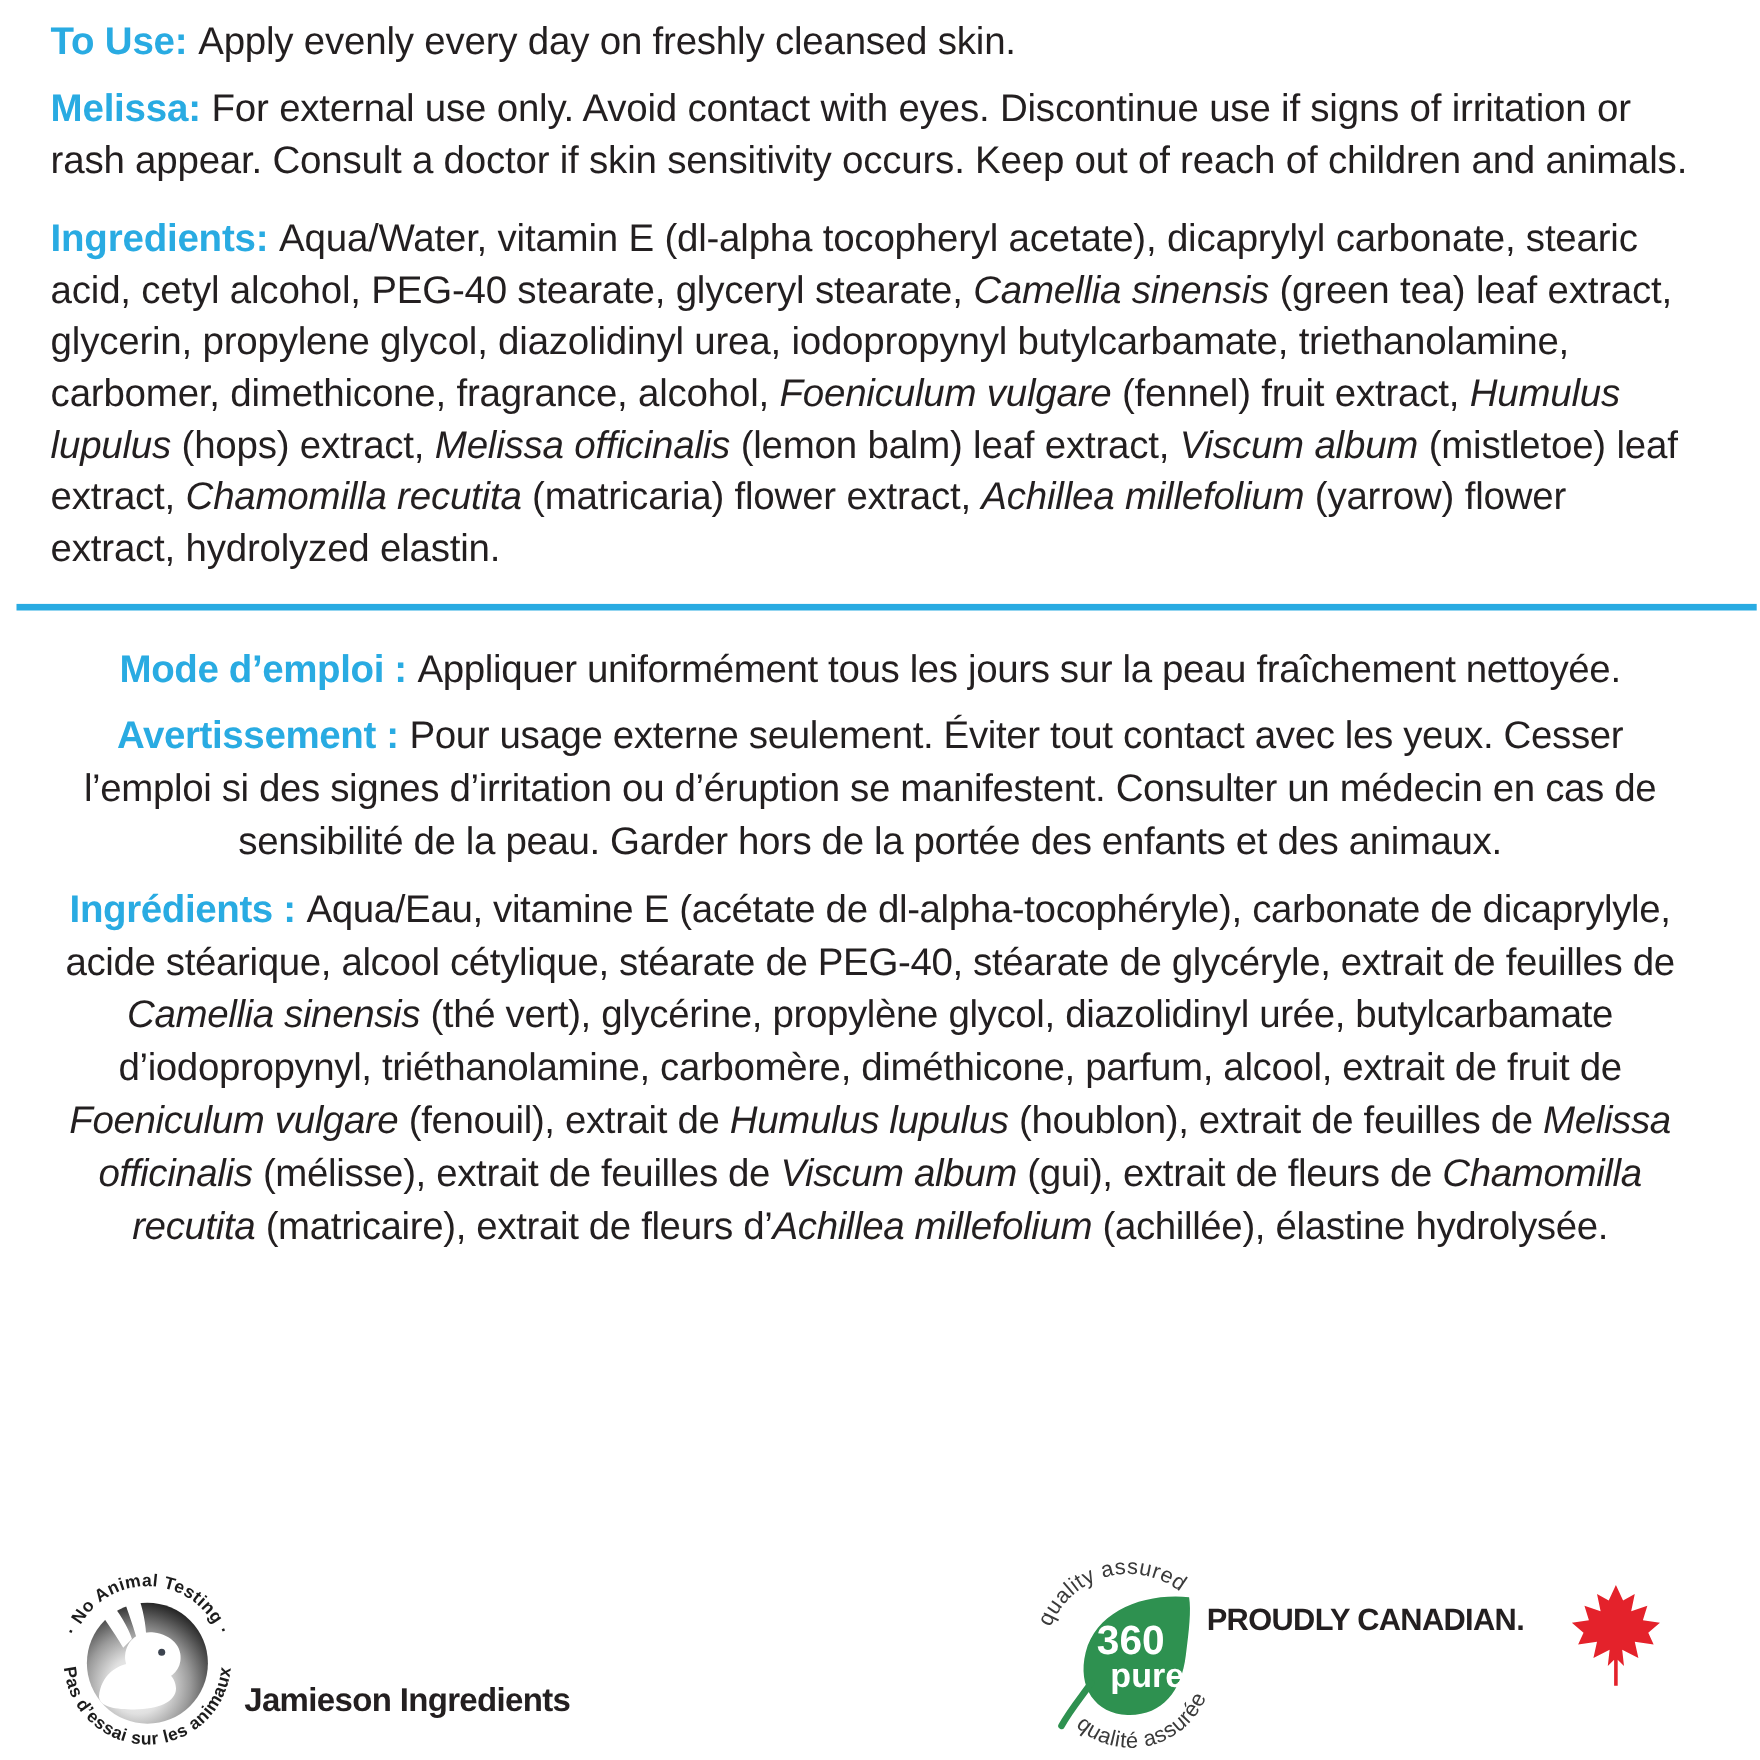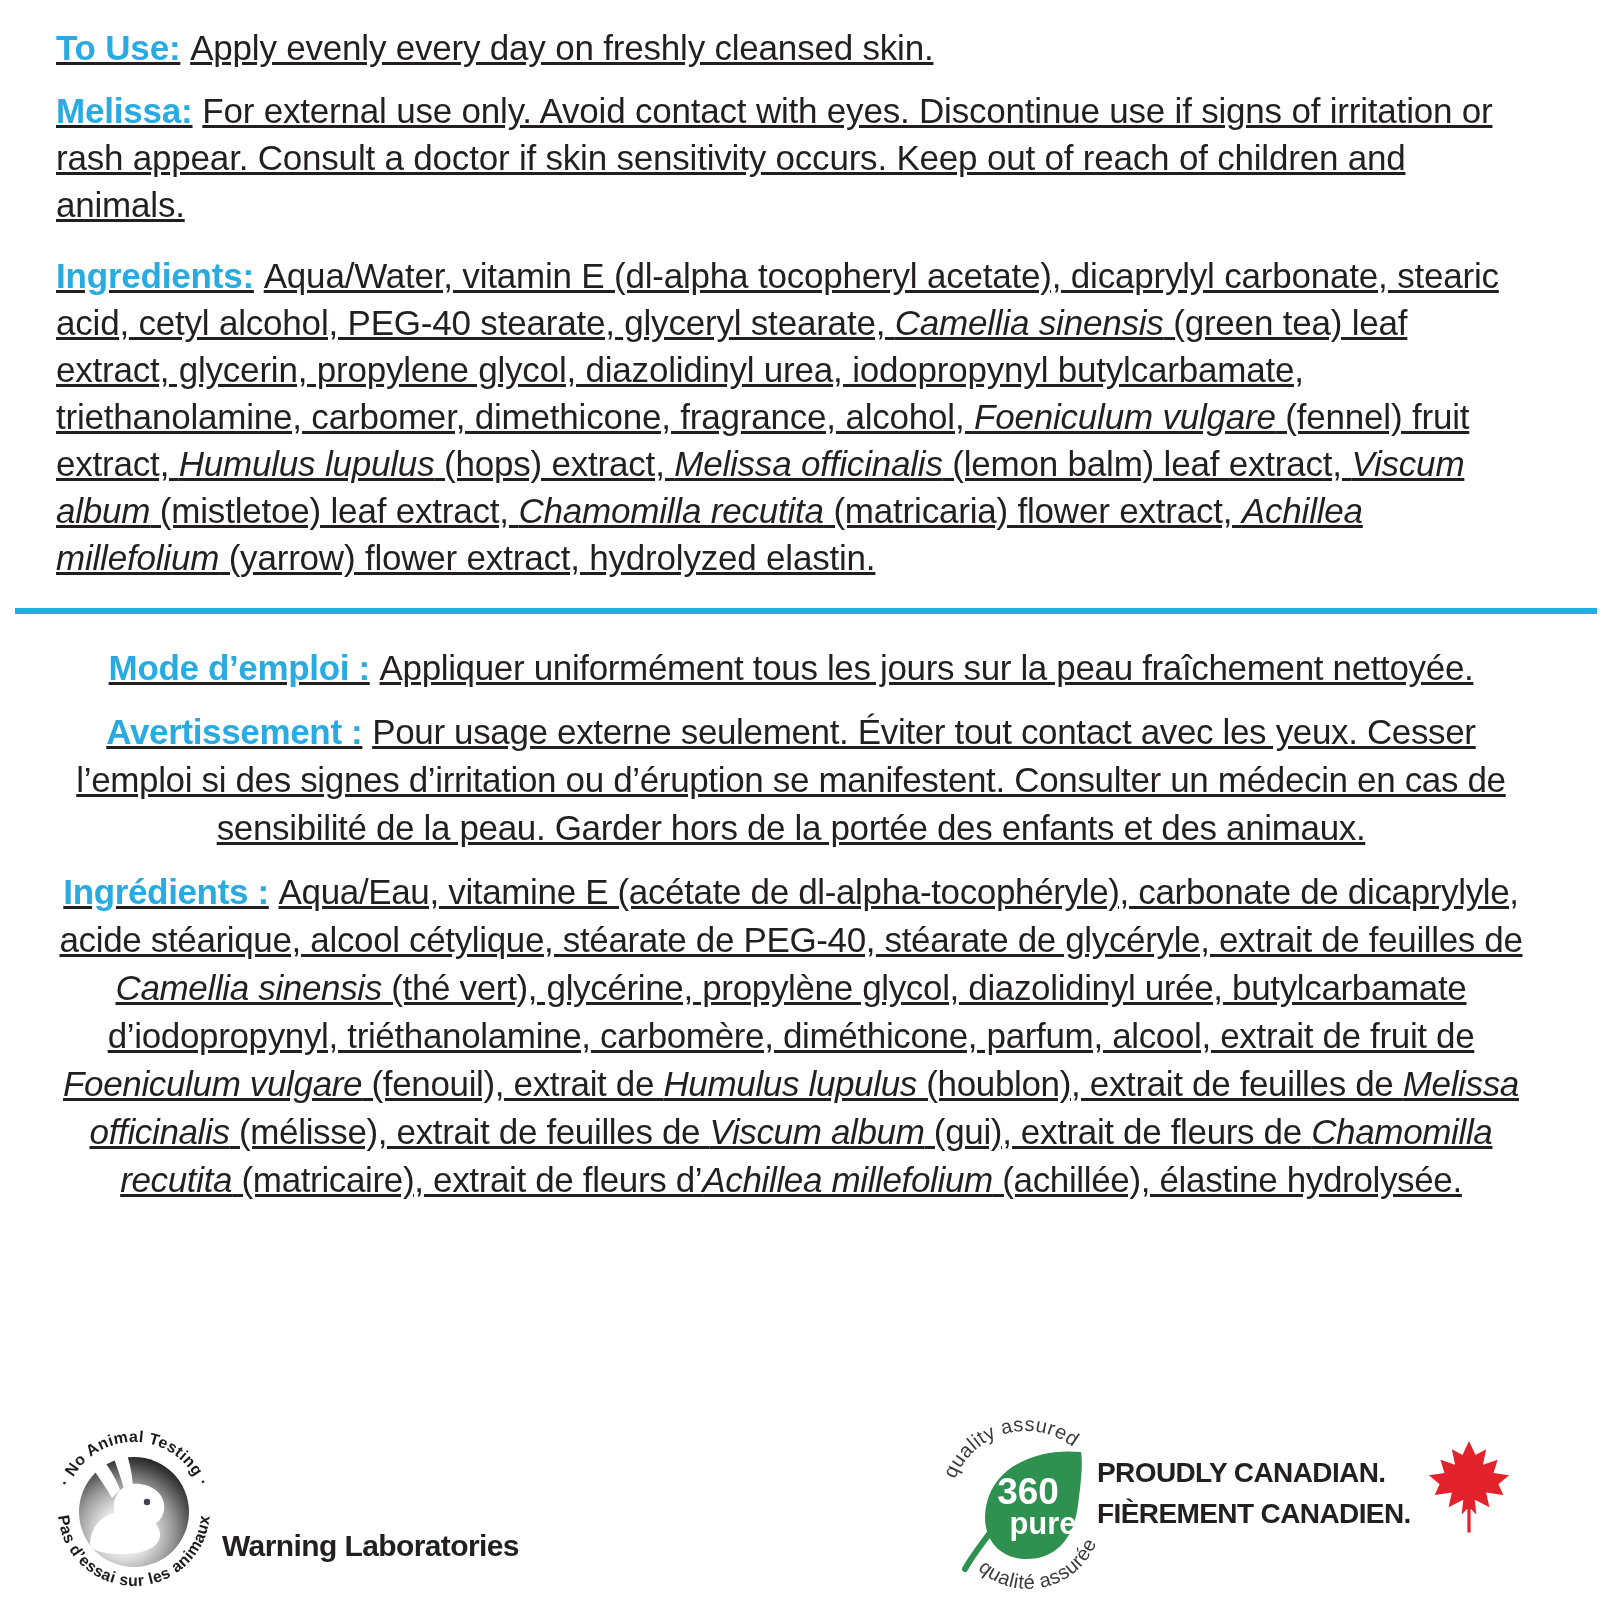--- a/index.html
+++ b/index.html
@@ -11,21 +11,21 @@
     overflow: hidden;
     font-family: "Liberation Sans", sans-serif;
     color: #231F20;
   }
   .content {
     padding: 8px 58px 0 40px;
     font-size: 35px;
     line-height: 47px;
     letter-spacing: -0.2px;
   }
-  p { margin: 16px; text-decoration: underline; }
+  p { margin: 6px; }
   .p-touse   { margin-bottom: 14px; }
   .p-warning { margin-bottom: 24px; }
   .p-ingr    { margin-bottom: 0; }
   .lbl {
     color: #29ABE2;
     font-weight: 700;
     margin-right: 0.28em;
   }
   .it { font-style: italic; }
   .divider {
@@ -96,21 +96,21 @@
     <circle cx="99" cy="82" r="3.2" fill="#3d4450"></circle>
     <text class="arc-text">
       <textPath href="#arcTop" startOffset="50%" text-anchor="middle">· No Animal Testing ·</textPath>
     </text>
     <text class="arc-text">
       <textPath href="#arcBot" startOffset="50%" text-anchor="middle">Pas d’essai sur les animaux</textPath>
     </text>
   </svg>
 
   <div class="footer-item addr">
-    <div>Warning Laboratories</div>
+    <div>Jamieson Ingredients</div>
     
     
   </div>
 
   <svg class="footer-item p360-logo" width="176" height="182" viewBox="0 0 176 182">
     <defs>
       <path id="qaTop" d="M 8,92 A 76,76 0 0 1 148,54" fill="none"></path>
       <path id="qaBot" d="M 18,132 A 74,74 0 0 0 160,100" fill="none"></path>
     </defs>
     <g>
@@ -122,20 +122,19 @@
     <text class="arc-text-sm">
       <textPath href="#qaTop" startOffset="50%" text-anchor="middle">quality assured</textPath>
     </text>
     <text class="arc-text-sm">
       <textPath href="#qaBot" startOffset="50%" text-anchor="middle">qualité assurée</textPath>
     </text>
   </svg>
 
   <div class="footer-item canadian">
     <div>PROUDLY CANADIAN.</div>
-    <div>FIÈREMENT CANADIEN.</div>
   </div>
 
   <svg class="footer-item maple" width="82" height="94" viewBox="0 0 100 115">
     <path fill="#E4222B" d="M50 0 L58 17 L71 10 L67 29 L85 23 L80 39 L99 42 L86 53 L92 66 L71 63 L75 81 L57 72 L59 90 L52 83 L52 112 L48 112 L48 83 L41 90 L43 72 L25 81 L29 63 L8 66 L14 53 L1 42 L20 39 L15 23 L33 29 L29 10 L42 17 Z"></path>
   </svg>
 
 </div>
 
 </body></html>

